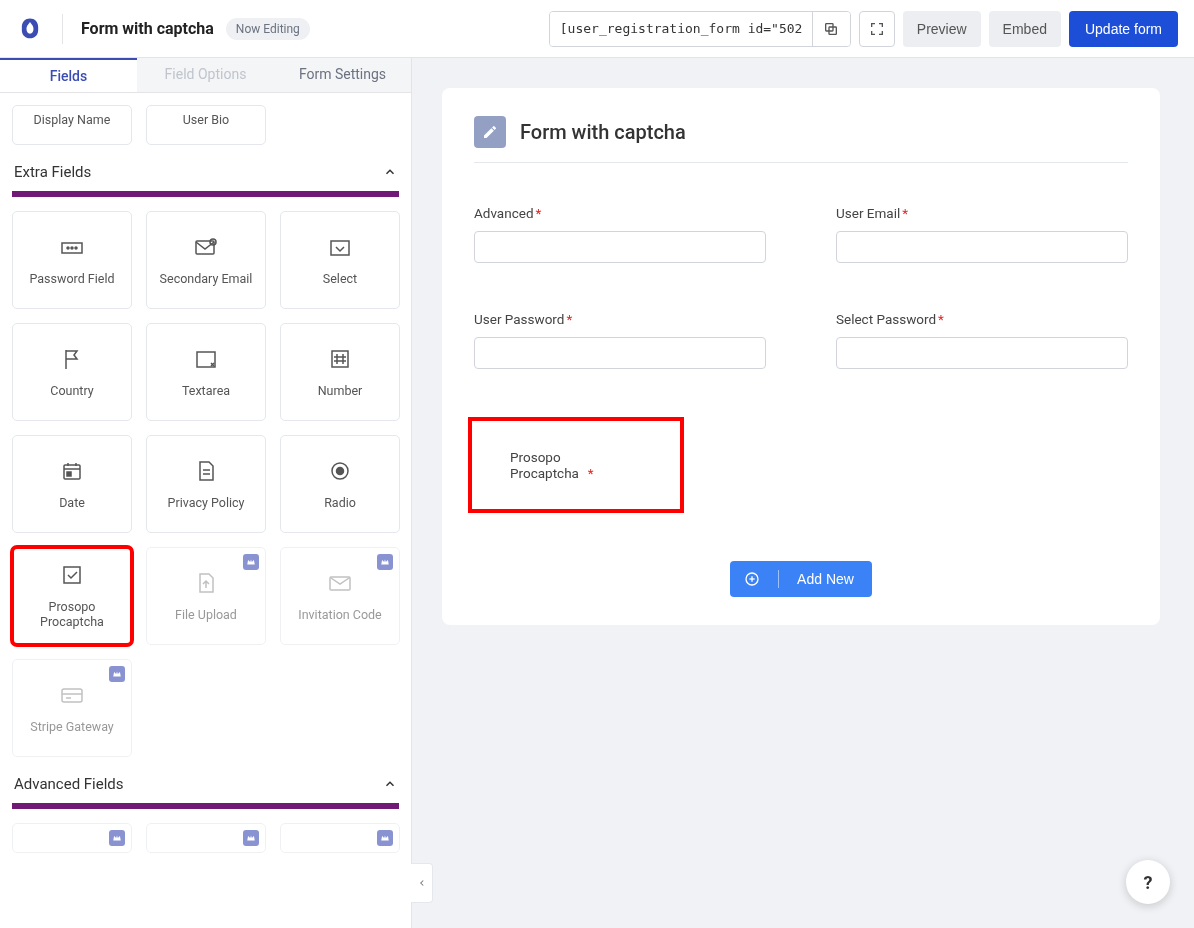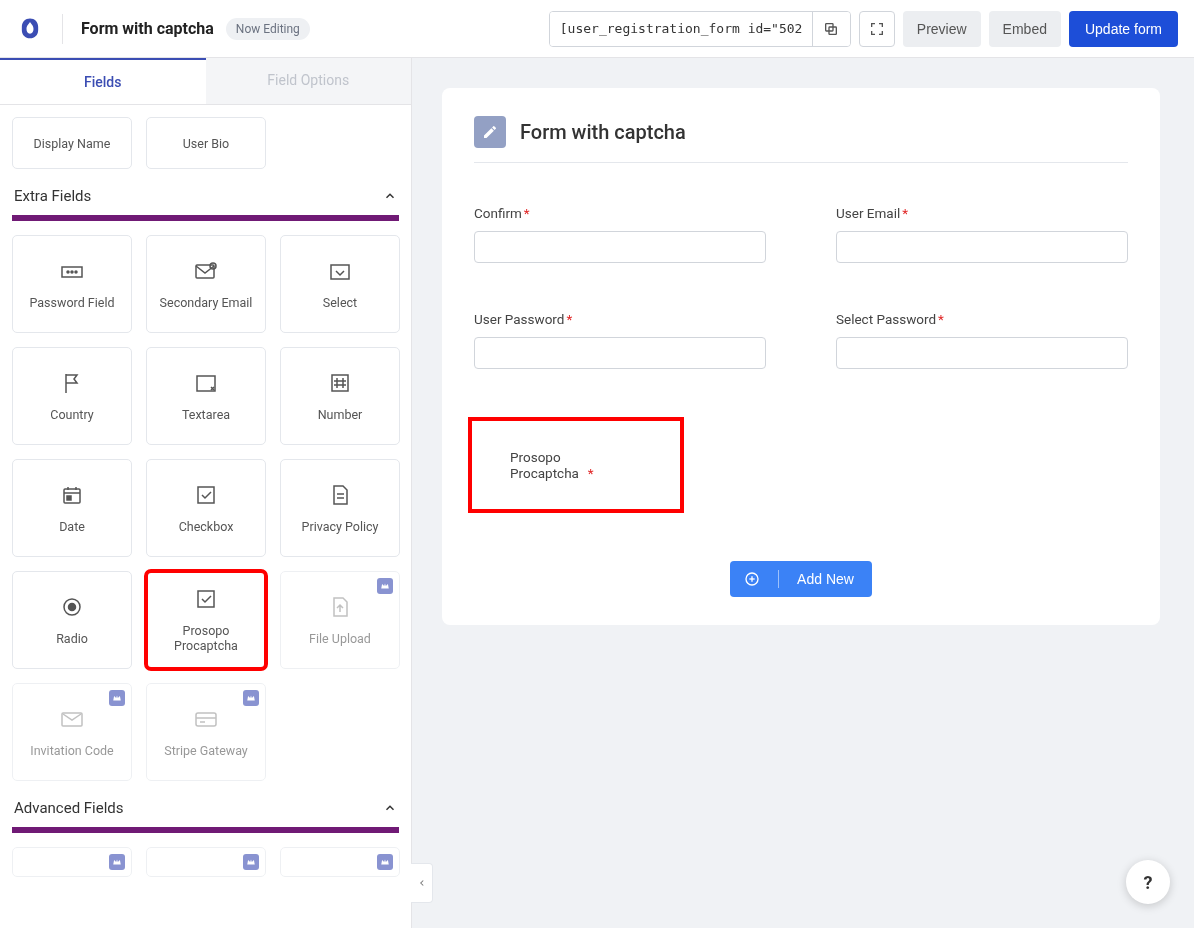--- a/index.html
+++ b/index.html
@@ -63,40 +63,40 @@
   background:#1d4ed8;color:#fff;font-size:14px;cursor:pointer;
 }
 .main { display:flex; height:calc(928px - 58px); }
 .sidebar {
   width:412px;background:#fff;border-right:1px solid #e4e4e7;
   display:flex;flex-direction:column;
   height:100%;
 }
 .tabs { display:flex;border-bottom:1px solid #e4e4e7;}
 .tab {
-  flex:1;text-align:center;padding:14px 8px;font-size:14px;cursor:pointer;
+  flex:1;text-align:center;padding:8px 8px;font-size:14px;cursor:pointer;
   background:#f4f5f7;color:#6b7280;
 }
 .tab.active {
   background:#fff;color:#3b4db3;border-top:2px solid #3b4db3;font-weight:500;
 }
 .tab.disabled { color:#c0c4cc; }
 .sidebar-body {
   overflow-y:auto;padding:0 12px 18px;
 }
 .top-row {
   display:flex;gap:14px;margin-top:12px;
 }
 .field-block {
   width:120px;height:98px;border:1px solid #e4e7ec;border-radius:5px;
   display:flex;flex-direction:column;align-items:center;justify-content:center;
   gap:12px;background:#fff;cursor:grab;position:relative;
   font-size:12.5px;color:#555;text-align:center;padding:6px;
 }
-.field-block.short { height:52px; justify-content:center; }
+.field-block.short { height:40px; justify-content:flex-start; }
 .field-block.pro { opacity:0.6; }
 .pro-badge {
   position:absolute;top:6px;right:6px;width:16px;height:16px;border-radius:3px;
   background:#3b4db3;display:flex;align-items:center;justify-content:center;
 }
 .section-head {
   display:flex;align-items:center;justify-content:space-between;
   padding:18px 2px 10px;font-size:15px;color:#333;cursor:pointer;
   border-bottom:6px solid #701a75;margin-bottom:14px;
 }
@@ -188,20 +188,21 @@
     <button class="btn-gray">Embed</button>
     <button class="btn-primary">Update form</button>
   </div>
 </div>
 
 <div class="main">
   <div class="sidebar">
     <div class="tabs">
       <div class="tab active">Fields</div>
       <div class="tab disabled">Field Options</div>
+      <div class="tab">Form Settings</div>
     </div>
     <div class="sidebar-body">
       <div class="top-row">
         <div class="field-block short">
           <span>Display Name</span>
         </div>
         <div class="field-block short">
           <span>User Bio</span>
         </div>
       </div>
@@ -281,29 +282,20 @@
                 <line x1="2" y1="8" x2="18" y2="8"></line>
                 <line x1="6" y1="2" x2="6" y2="5"></line>
                 <line x1="14" y1="2" x2="14" y2="5"></line>
                 <rect x="5" y="11" width="4" height="4" fill="#555"></rect>
               </svg>
             </div>
           <span>Date</span>
         </div>
         <div class="field-block">
           <div class="field-icon">
-              <svg width="20" height="20" viewBox="0 0 20 20" fill="none" stroke="#555" stroke-width="1.5">
-                <rect x="2" y="2" width="16" height="16"></rect>
-                <path d="M6 10l3 3 6-6"></path>
-              </svg>
-            </div>
-          <span>Checkbox</span>
-        </div>
-        <div class="field-block">
-          <div class="field-icon">
               <svg width="18" height="22" viewBox="0 0 18 22" fill="none" stroke="#555" stroke-width="1.5">
                 <path d="M3 2 h9 l4 4 v14 H3z"></path>
                 <line x1="6" y1="10" x2="13" y2="10"></line>
                 <line x1="6" y1="14" x2="13" y2="14"></line>
               </svg>
             </div>
           <span>Privacy Policy</span>
         </div>
         <div class="field-block">
           <div class="field-icon">
@@ -413,21 +405,21 @@
           <svg width="16" height="16" viewBox="0 0 24 24" fill="#fff">
               <path d="M3 17.25V21h3.75L17.81 9.94l-3.75-3.75L3 17.25zM20.71 7.04a1 1 0 000-1.41l-2.34-2.34a1 1 0 00-1.41 0l-1.83 1.83 3.75 3.75 1.83-1.83z"></path>
             </svg>
         </div>
         <div class="form-title">Form with captcha</div>
       </div>
       <div class="hr"></div>
 
       <div class="form-row">
         <div class="form-col">
-          <label class="form-label"><span>Confirm</span><span class="req">*</span></label>
+          <label class="form-label"><span>Advanced</span><span class="req">*</span></label>
           <input class="form-input" style="">
         </div>
         <div class="form-col">
           <label class="form-label"><span>User Email</span><span class="req">*</span></label>
           <input class="form-input" style="">
         </div>
       </div>
 
       <div class="form-row">
         <div class="form-col">

